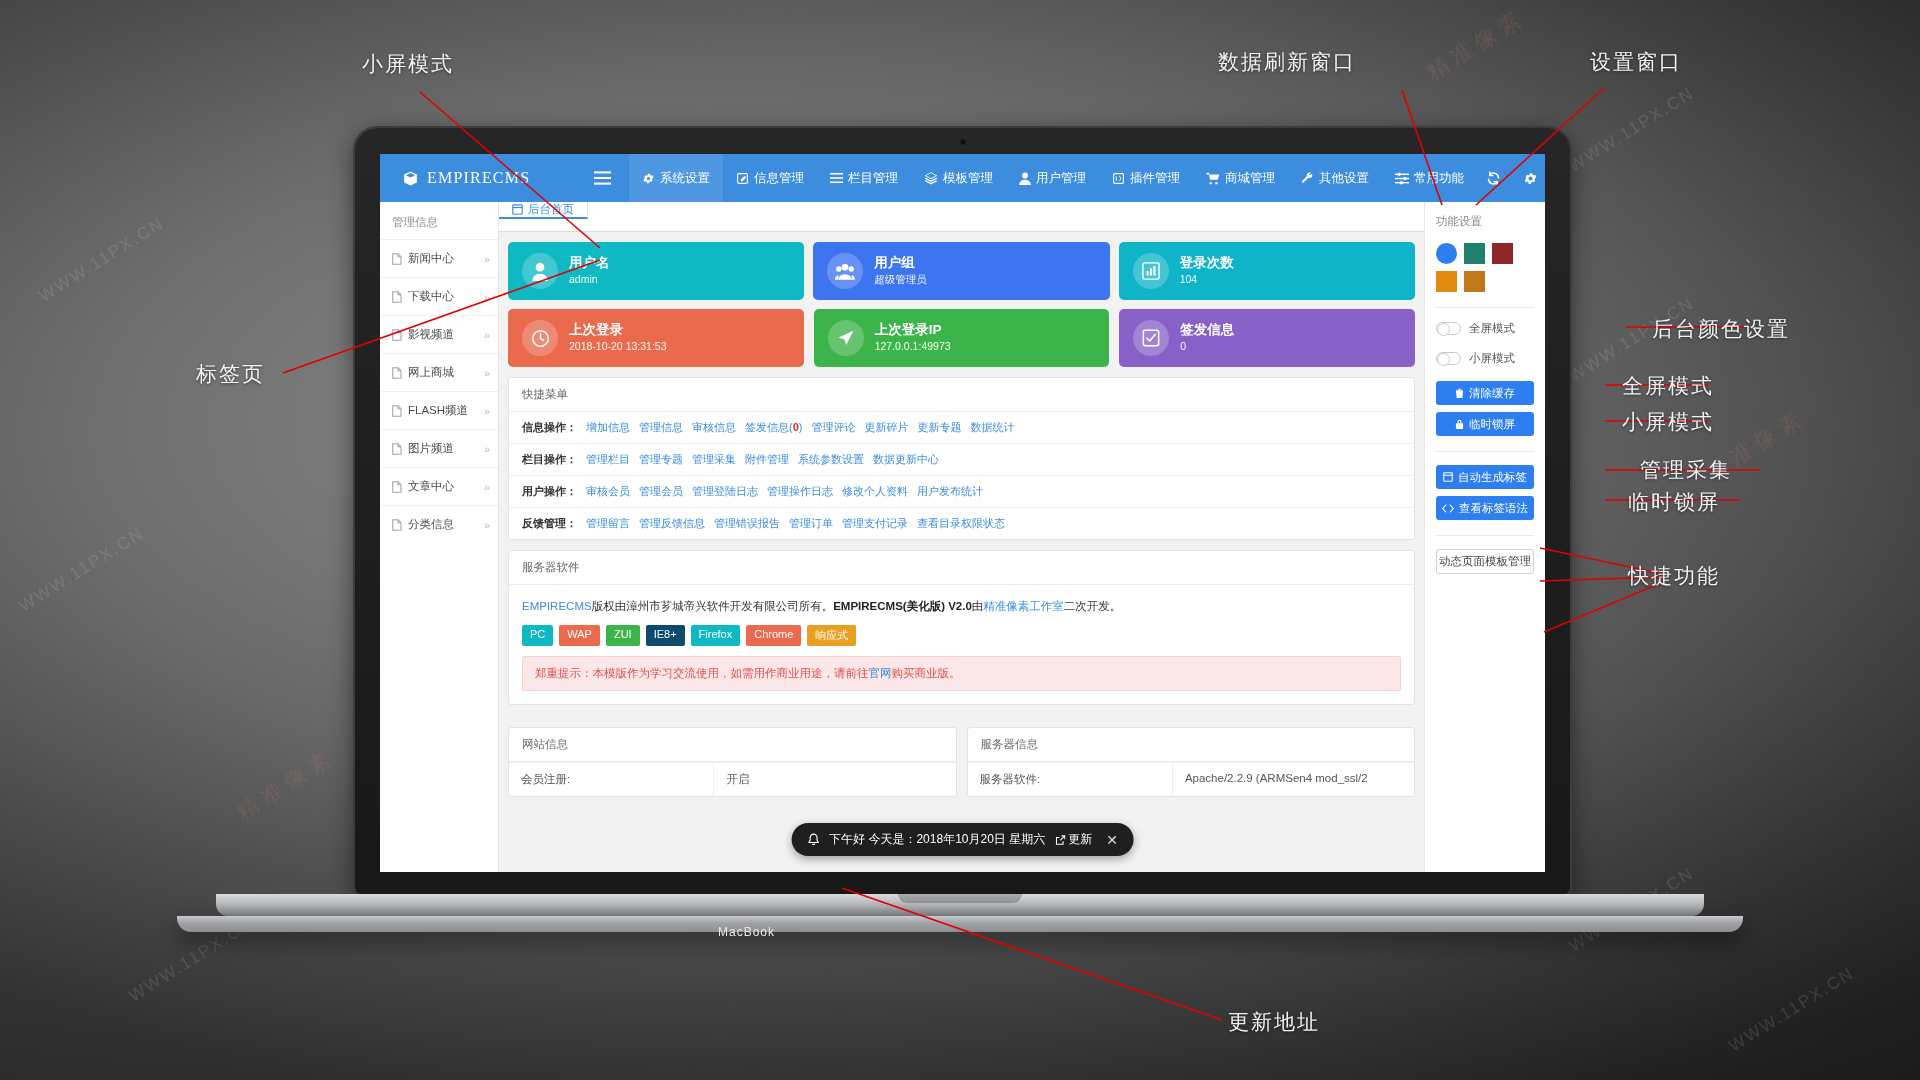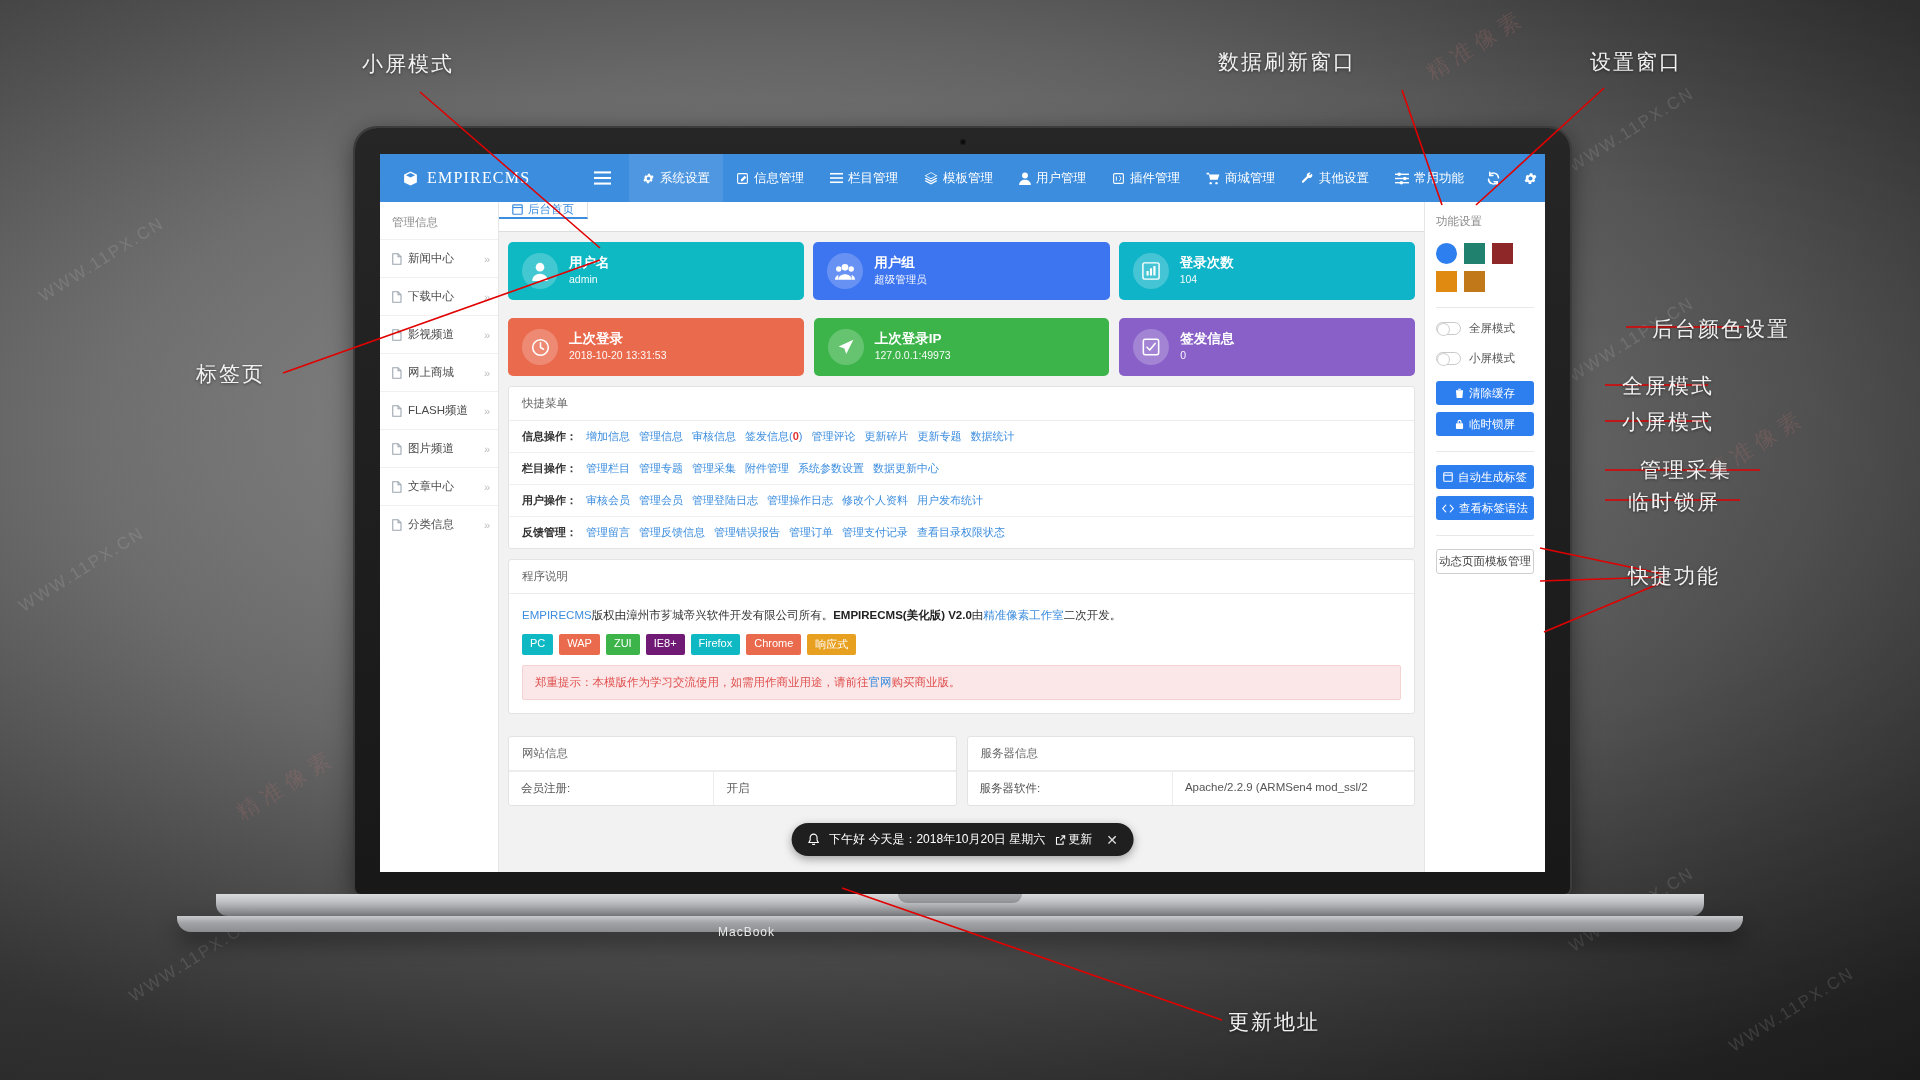--- a/index.html
+++ b/index.html
@@ -133,21 +133,21 @@
     flex: 1 1 0; min-width: 0; height: 58px; border-radius: 5px;
     display: flex; align-items: center; gap: 11px; padding: 0 14px; color: #fff;
   }
   .card .bubble {
     width: 36px; height: 36px; border-radius: 50%;
     background: rgba(255,255,255,0.22);
     display: flex; align-items: center; justify-content: center; flex: none;
   }
   .card .ct { font-size: 13.5px; font-weight: bold; line-height: 1.25; }
   .card .cv { font-size: 10.5px; opacity: .95; line-height: 1.35; }
-  #cards-row2 { display: flex; gap: 10px; margin-top: 18px; }
+  #cards-row2 { display: flex; gap: 10px; margin-top: 9px; }
 
   
   .panel { background: #fff; border: 1px solid #e3e3e3; border-radius: 3px; margin-top: 10px; }
   .panel-hd { padding: 9px 13px; border-bottom: 1px solid #ececec; color: #666; font-size: 11.5px; }
   .qrow {
     display: flex; align-items: flex-start; gap: 9px;
     padding: 8px 13px; border-bottom: 1px solid #f0f0f0; font-size: 11px;
   }
   .qrow:last-child { border-bottom: none; }
   .qrow .qlabel { color: #333; font-weight: bold; white-space: nowrap; }
@@ -590,30 +590,30 @@
                   <a>管理留言</a>
                   <a>管理反馈信息</a>
                   <a>管理错误报告</a>
                   <a>管理订单</a>
                   <a>管理支付记录</a>
                   <a>查看目录权限状态</a>
                 </div>
               </div>
 
               <div class="panel">
-                <div class="panel-hd">程序说明</div>
+                <div class="panel-hd">服务器软件</div>
                 <div class="pbody">
                   <div class="pdesc">
                     <span class="lnk">EMPIRECMS</span><span>版权由漳州市芗城帝兴软件开发有限公司所有。</span><span class="bold">EMPIRECMS(美化版) V2.0</span><span>由</span><span class="lnk">精准像素工作室</span><span>二次开发。</span>
                   </div>
                   <div class="tags">
                     <span class="tag" style="background:#0fb9c4">PC</span>
                     <span class="tag" style="background:#ea6a4d">WAP</span>
                     <span class="tag" style="background:#3cb44a">ZUI</span>
-                    <span class="tag" style="background:#701a75">IE8+</span>
+                    <span class="tag" style="background:#0c4a6e">IE8+</span>
                     <span class="tag" style="background:#0fb9c4">Firefox</span>
                     <span class="tag" style="background:#ea6a4d">Chrome</span>
                     <span class="tag" style="background:#e8a020">响应式</span>
                   </div>
                   <div class="warn">
                     <span>郑重提示：本模版作为学习交流使用，如需用作商业用途，请前往</span><span class="lnk">官网</span><span>购买商业版。</span>
                   </div>
                 </div>
               </div>
 

